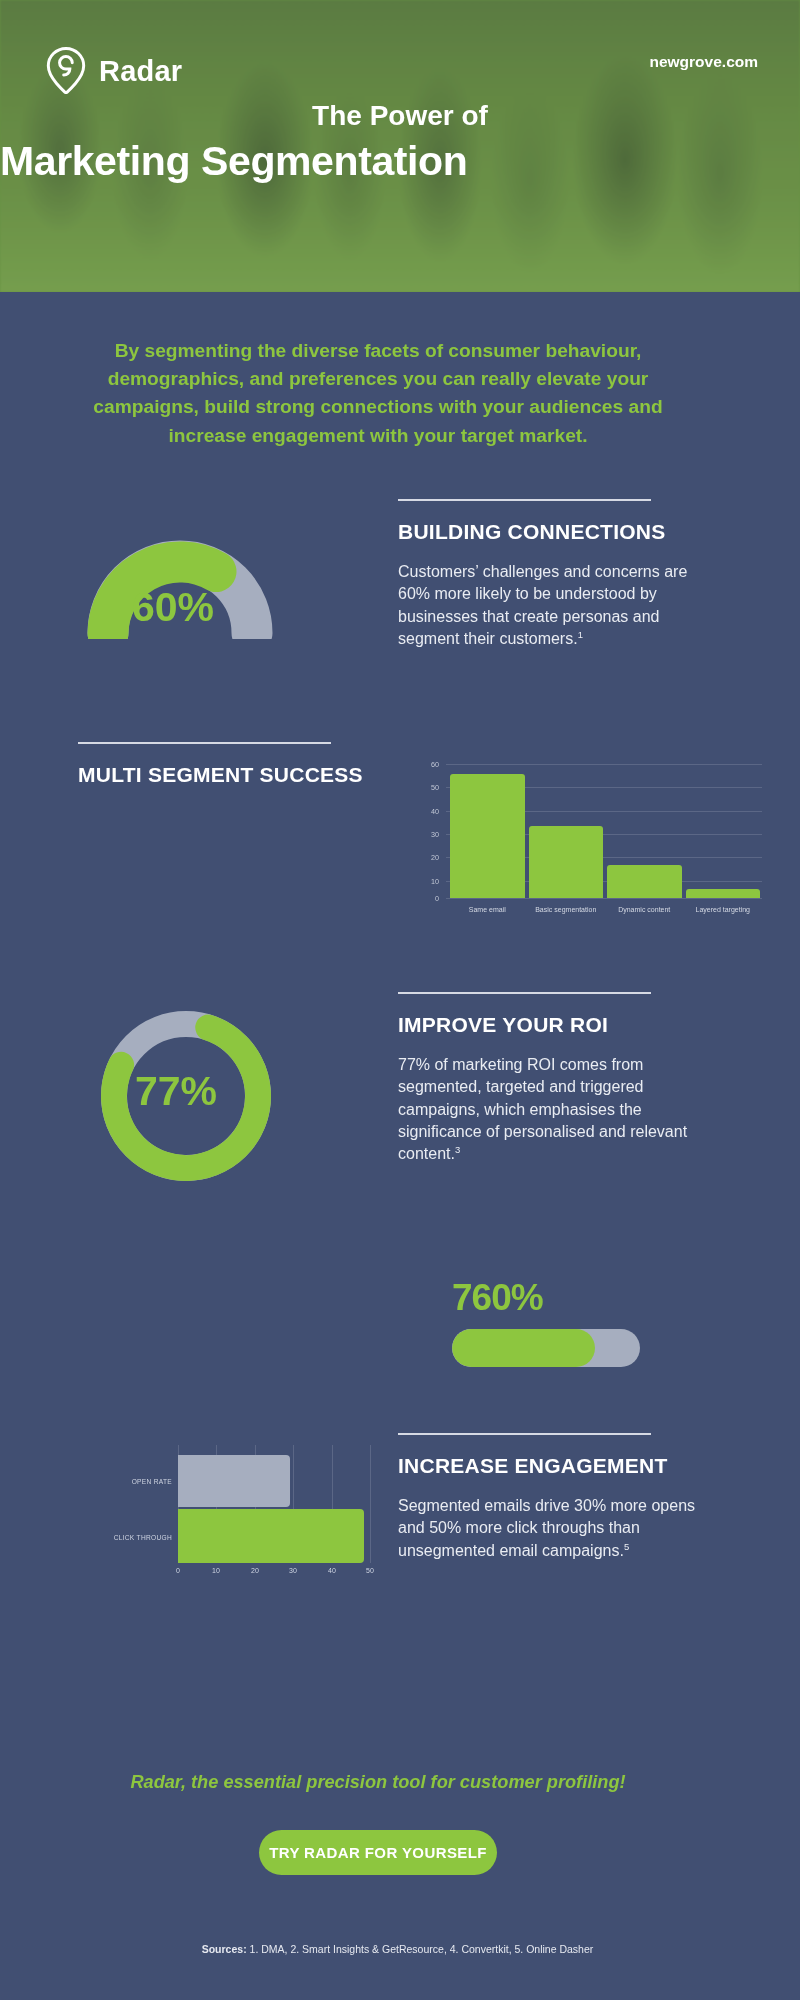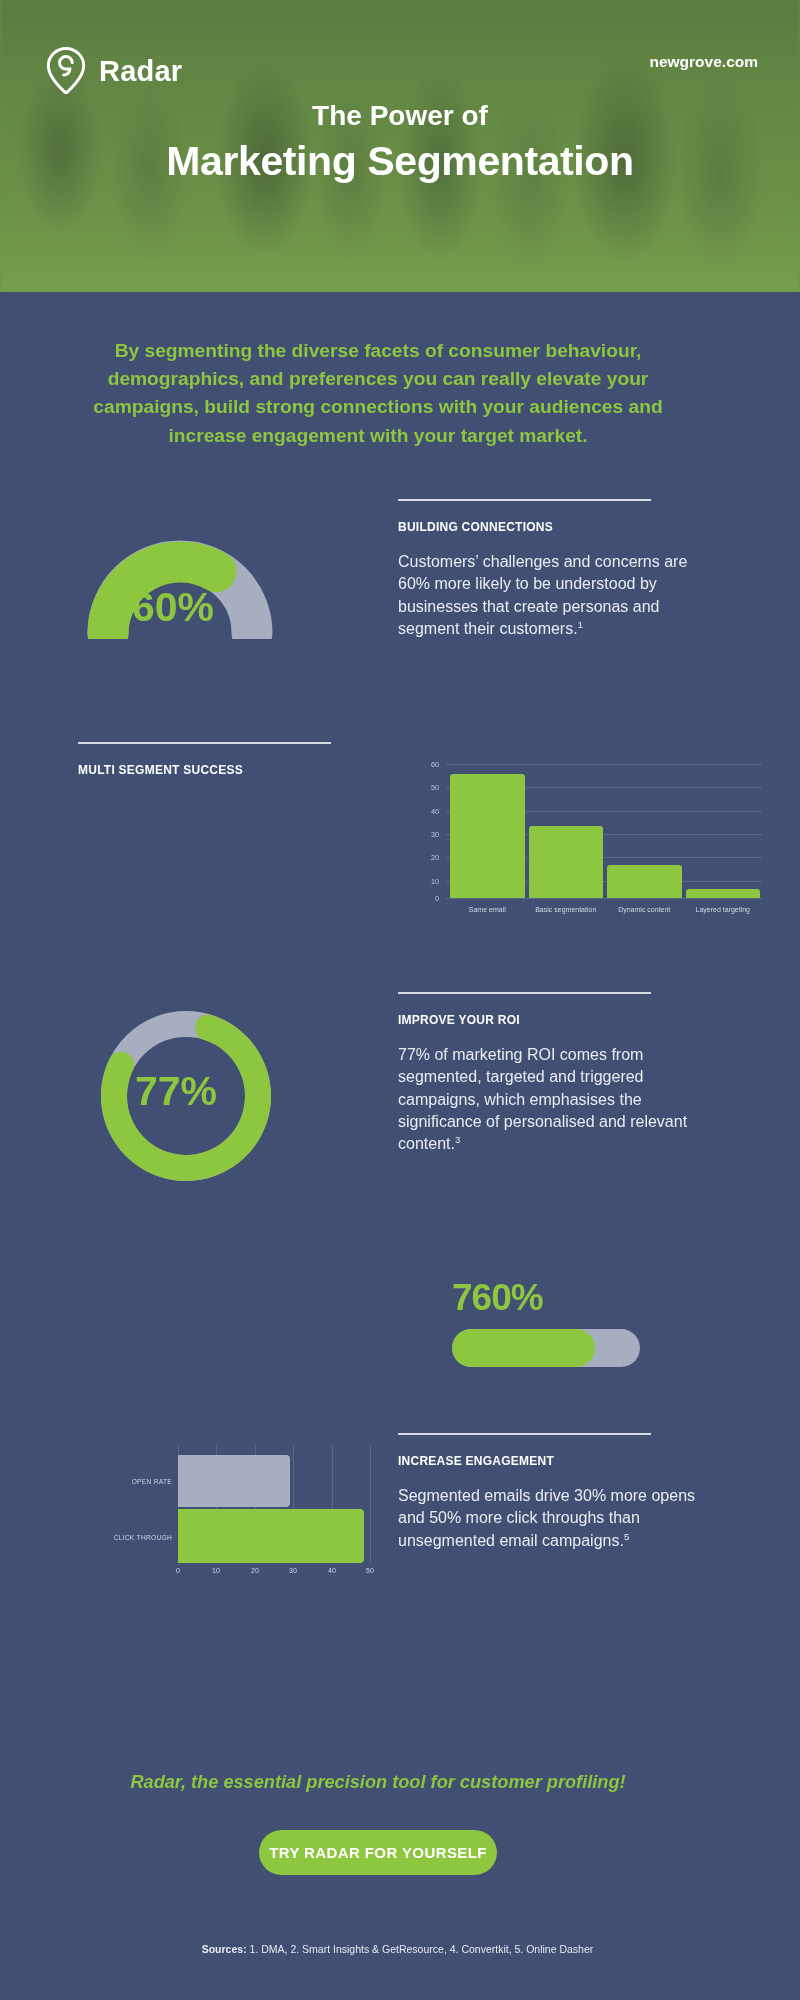--- a/index.html
+++ b/index.html
@@ -82,21 +82,21 @@
     width: 100%;
     text-align: center;
     color: #ffffff;
     font-size: 28px;
     font-weight: 700;
   }
   .hero-title {
     position: absolute;
     top: 138px;
     width: 100%;
-    text-align: center;
+    text-align: left;
     color: #ffffff;
     font-size: 41px;
     font-weight: 700;
     letter-spacing: -.4px;
   }
 
   
   .intro {
     margin: 45px auto 0;
     width: 620px;
@@ -111,21 +111,21 @@
   .section { position: relative; width: 800px; }
   .txtcol { width: 300px; }
   .rule {
     height: 2px;
     background: #d6dae4;
     width: 253px;
     margin-bottom: 19px;
   }
   .sec-title {
     color: #ffffff;
-    font-size: 12px;
+    font-size: 21px;
     font-weight: 700;
     letter-spacing: .25px;
     margin-bottom: 17px;
   }
   .sec-body {
     color: #e9ecf2;
     font-size: 16px;
     line-height: 1.40;
     font-weight: 400;
   }

